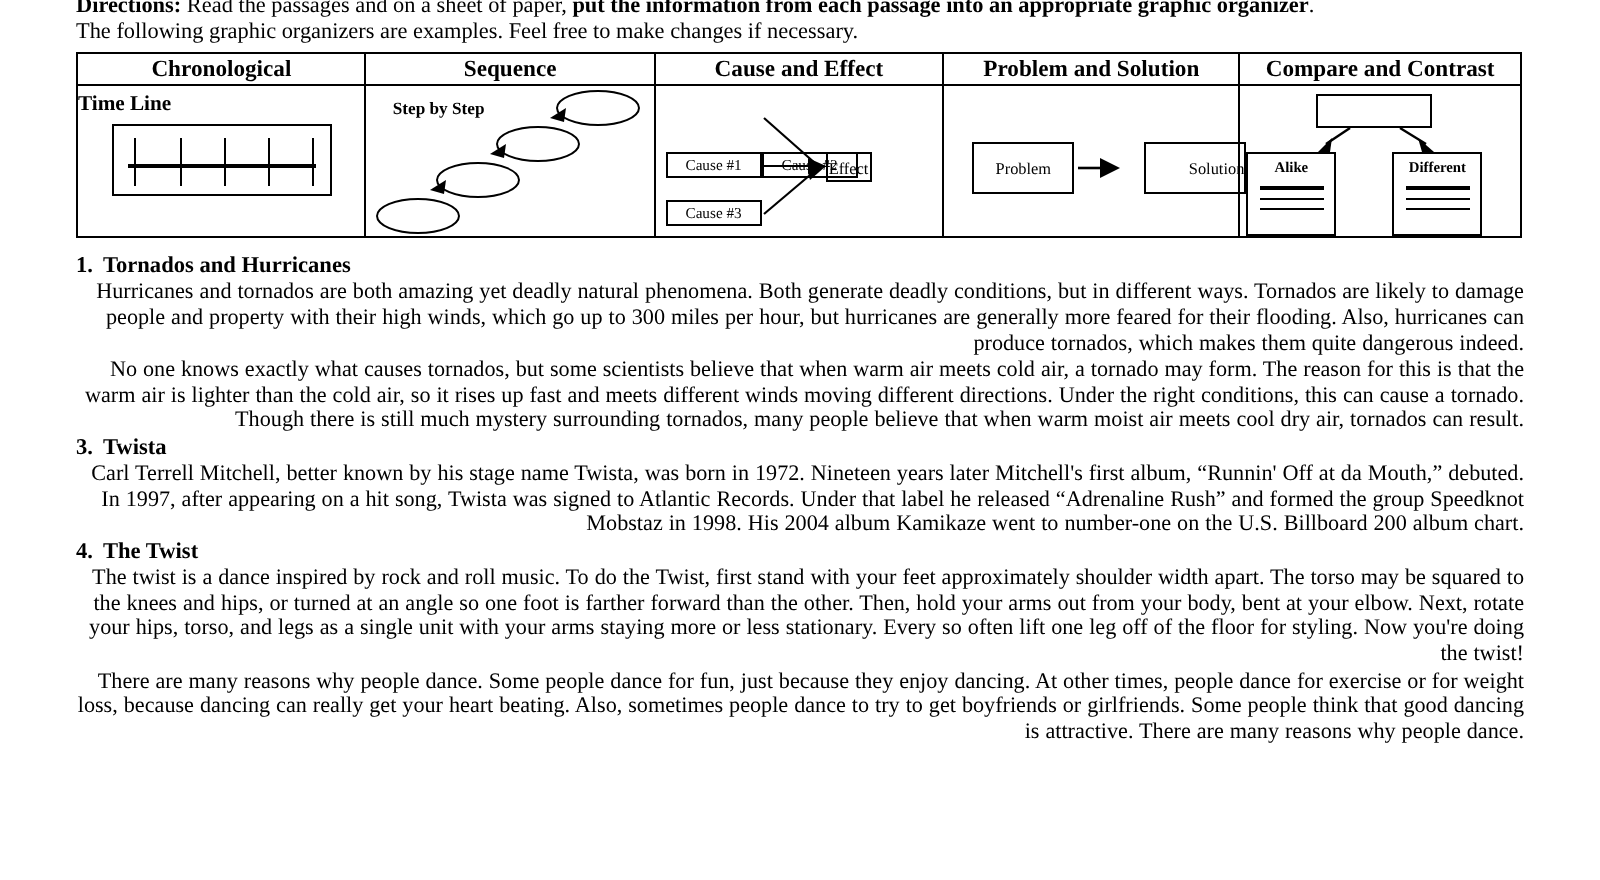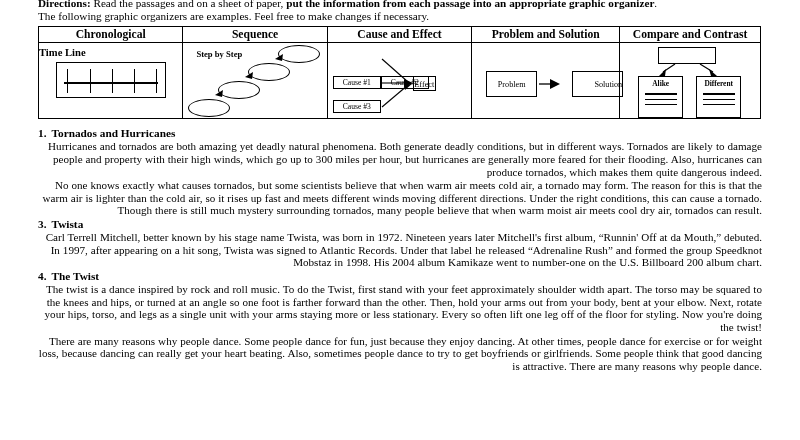--- a/index.html
+++ b/index.html
@@ -150,21 +150,21 @@
     width: 58px; height: 17px;
     border: 1.3px solid #000;
   }
   .cc-child {
     position: absolute;
     top: 33px;
     width: 45px; height: 42px;
     border: 1.3px solid #000;
     overflow: hidden;
   }
-  .cc-alike { left: 18px; }
+  .cc-alike { left: 3px; }
   .cc-diff  { left: 76px; }
   .cc-child-label {
     font-size: 7.4px;
     font-weight: bold;
     text-align: center;
     line-height: 11px;
     margin-top: 1px;
   }
   .cc-rule {
     height: 1.4px;

